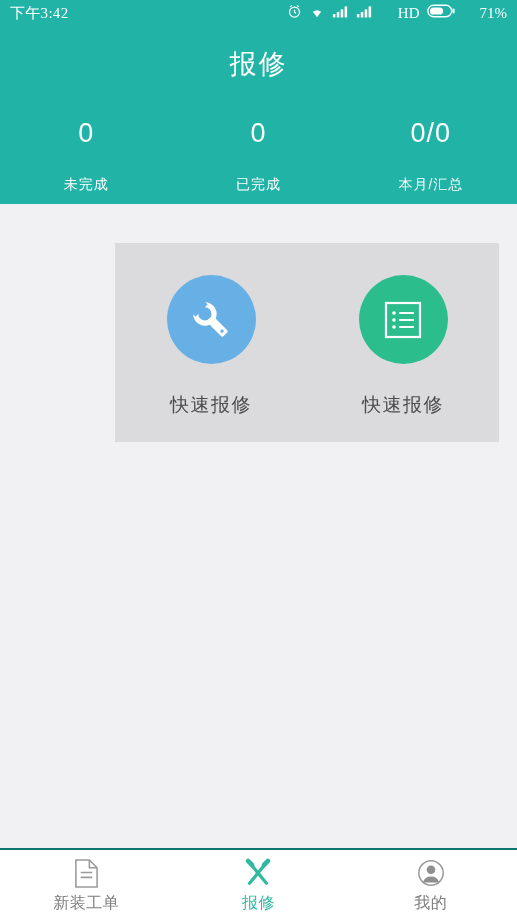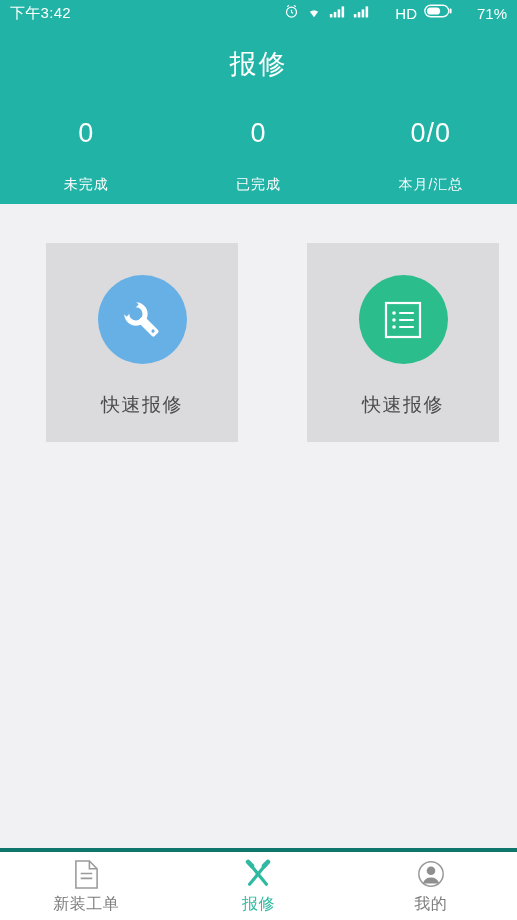--- a/index.html
+++ b/index.html
@@ -11,20 +11,21 @@
   }
   #app { position:relative; width:517px; height:920px; }
 
   
   .statusbar{
     position:absolute; top:0; left:0; width:517px; height:26px;
     background:#21b3a6;
     display:flex; align-items:center; justify-content:space-between;
     padding:0 10px;
     color:#ffffff;
+    font-family:Liberation Serif, serif;
   }
   .status-time{ font-size:15px; letter-spacing:.3px; }
   .status-right{ display:flex; align-items:center; gap:7px; }
   .sb-icon{ display:block; }
   .status-batt-text{ font-size:15px; margin-left:18px; }
 
   
   .header{
     position:absolute; top:26px; left:0; width:517px; height:178px;
     background:#21b3a6;
@@ -43,21 +44,21 @@
   .stat-label{ font-size:14px; line-height:28px; margin-top:20px; letter-spacing:1px; }
 
   
   .content{
     position:absolute; top:204px; left:0; width:517px; height:644px;
     background:#f1f1f3;
   }
   .card-row{
     position:absolute; top:39px; left:46px;
     width:453px;
-    display:flex; justify-content:space-between;
+    display:flex; justify-content:flex-end;
   }
   .card{
     width:192px; height:199px;
     background:#dbdbdd;
     display:flex; flex-direction:column;
     align-items:center; justify-content:flex-start;
     padding-top:32px;
     cursor:pointer;
   }
   .circle{
@@ -68,21 +69,21 @@
   .circle.green{ background:#2bbd8c; }
   .card-label{
     margin-top:28px;
     font-size:19px; color:#4b4b4d; letter-spacing:1.5px;
   }
 
   
   .tabbar{
     position:absolute; bottom:0; left:0; width:517px; height:72px;
     background:#ffffff;
-    border-top:4px solid #0f766e;
+    border-top:2px solid #0f766e;
     display:flex;
   }
   .tab{
     flex:1;
     display:flex; flex-direction:column;
     align-items:center; justify-content:center;
     gap:3px;
     cursor:pointer;
   }
   .tab-icon{ height:34px; display:flex; align-items:center; justify-content:center; }

